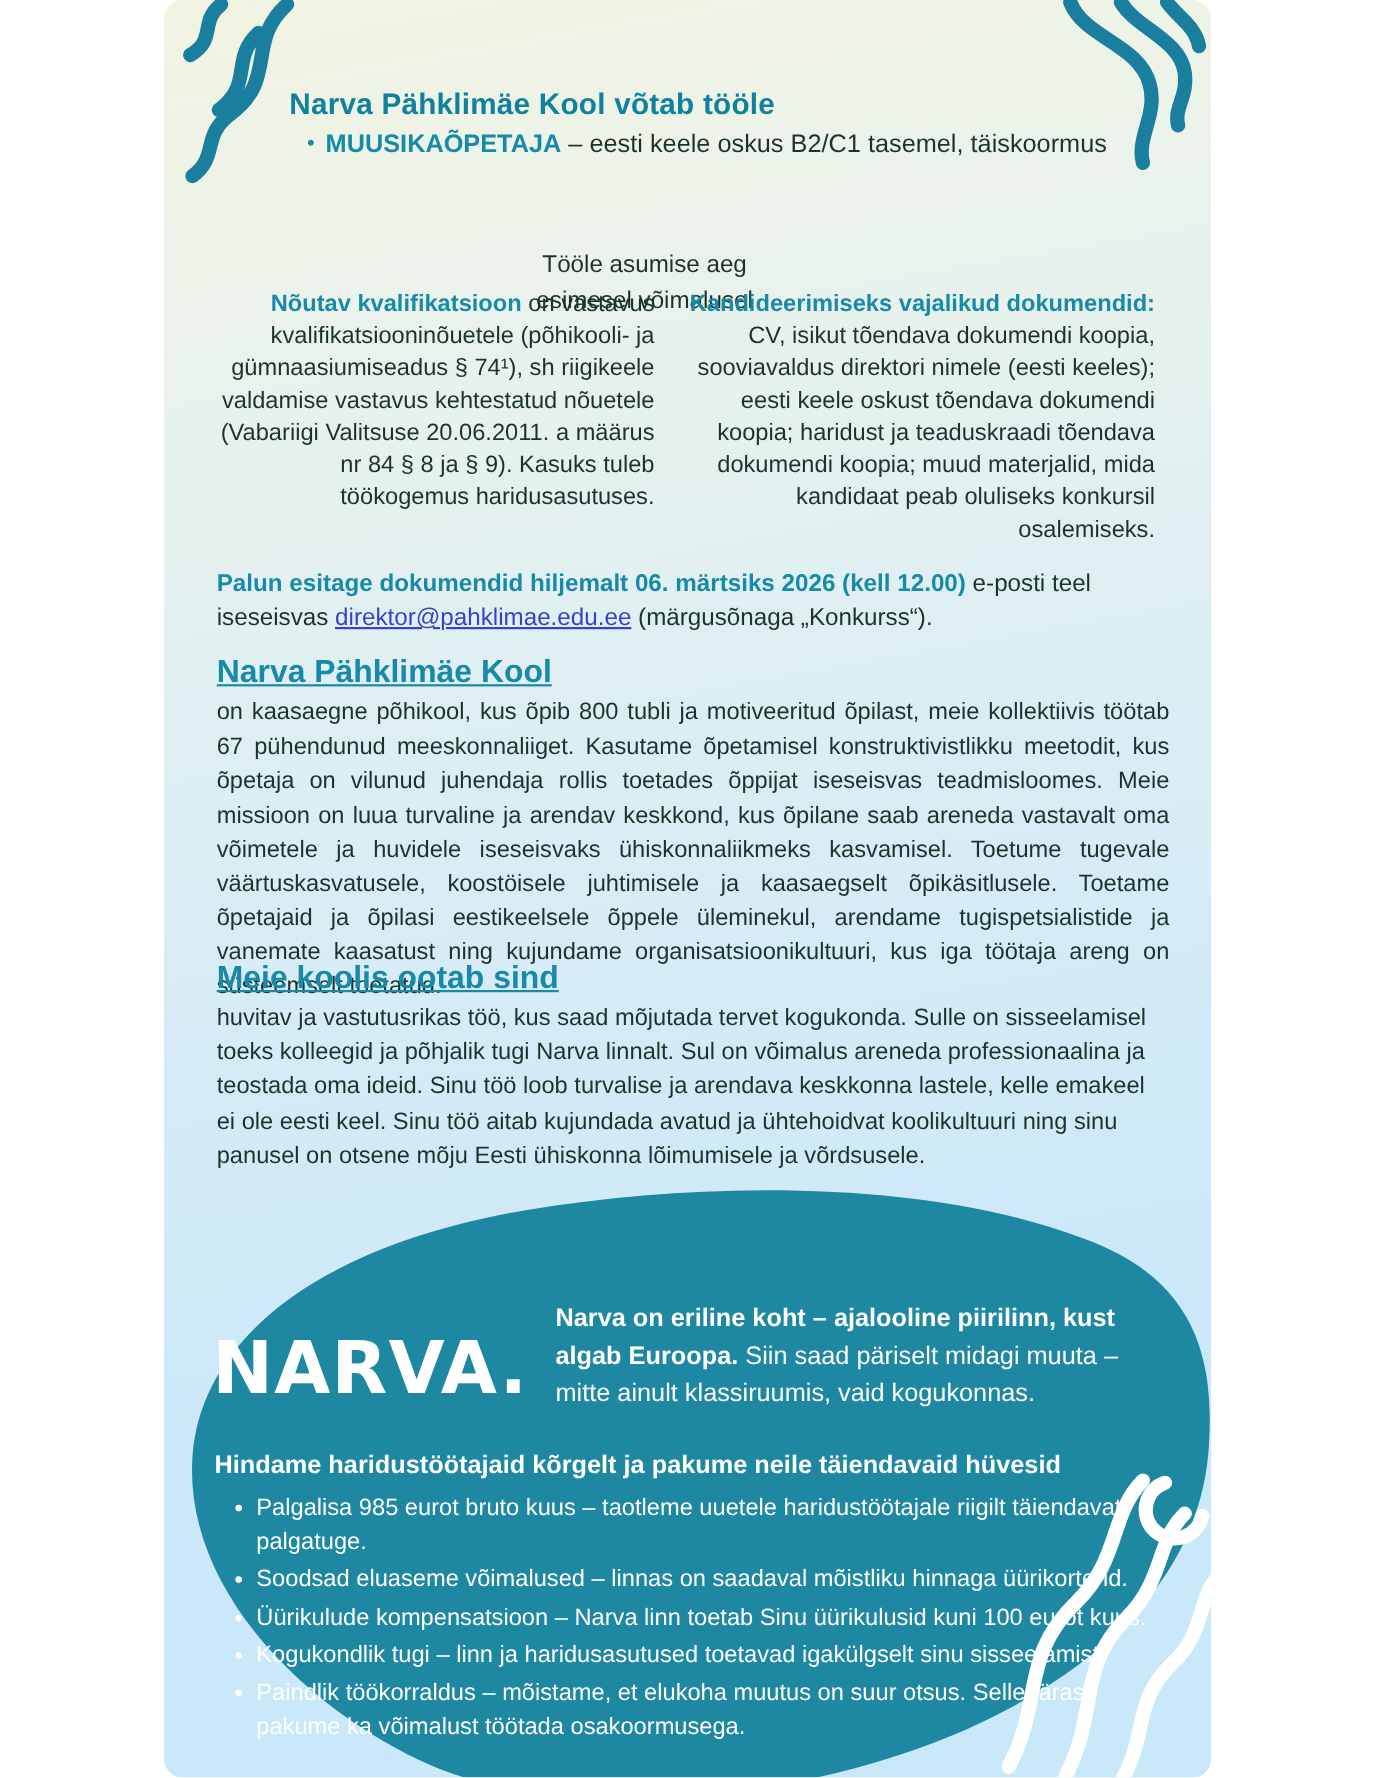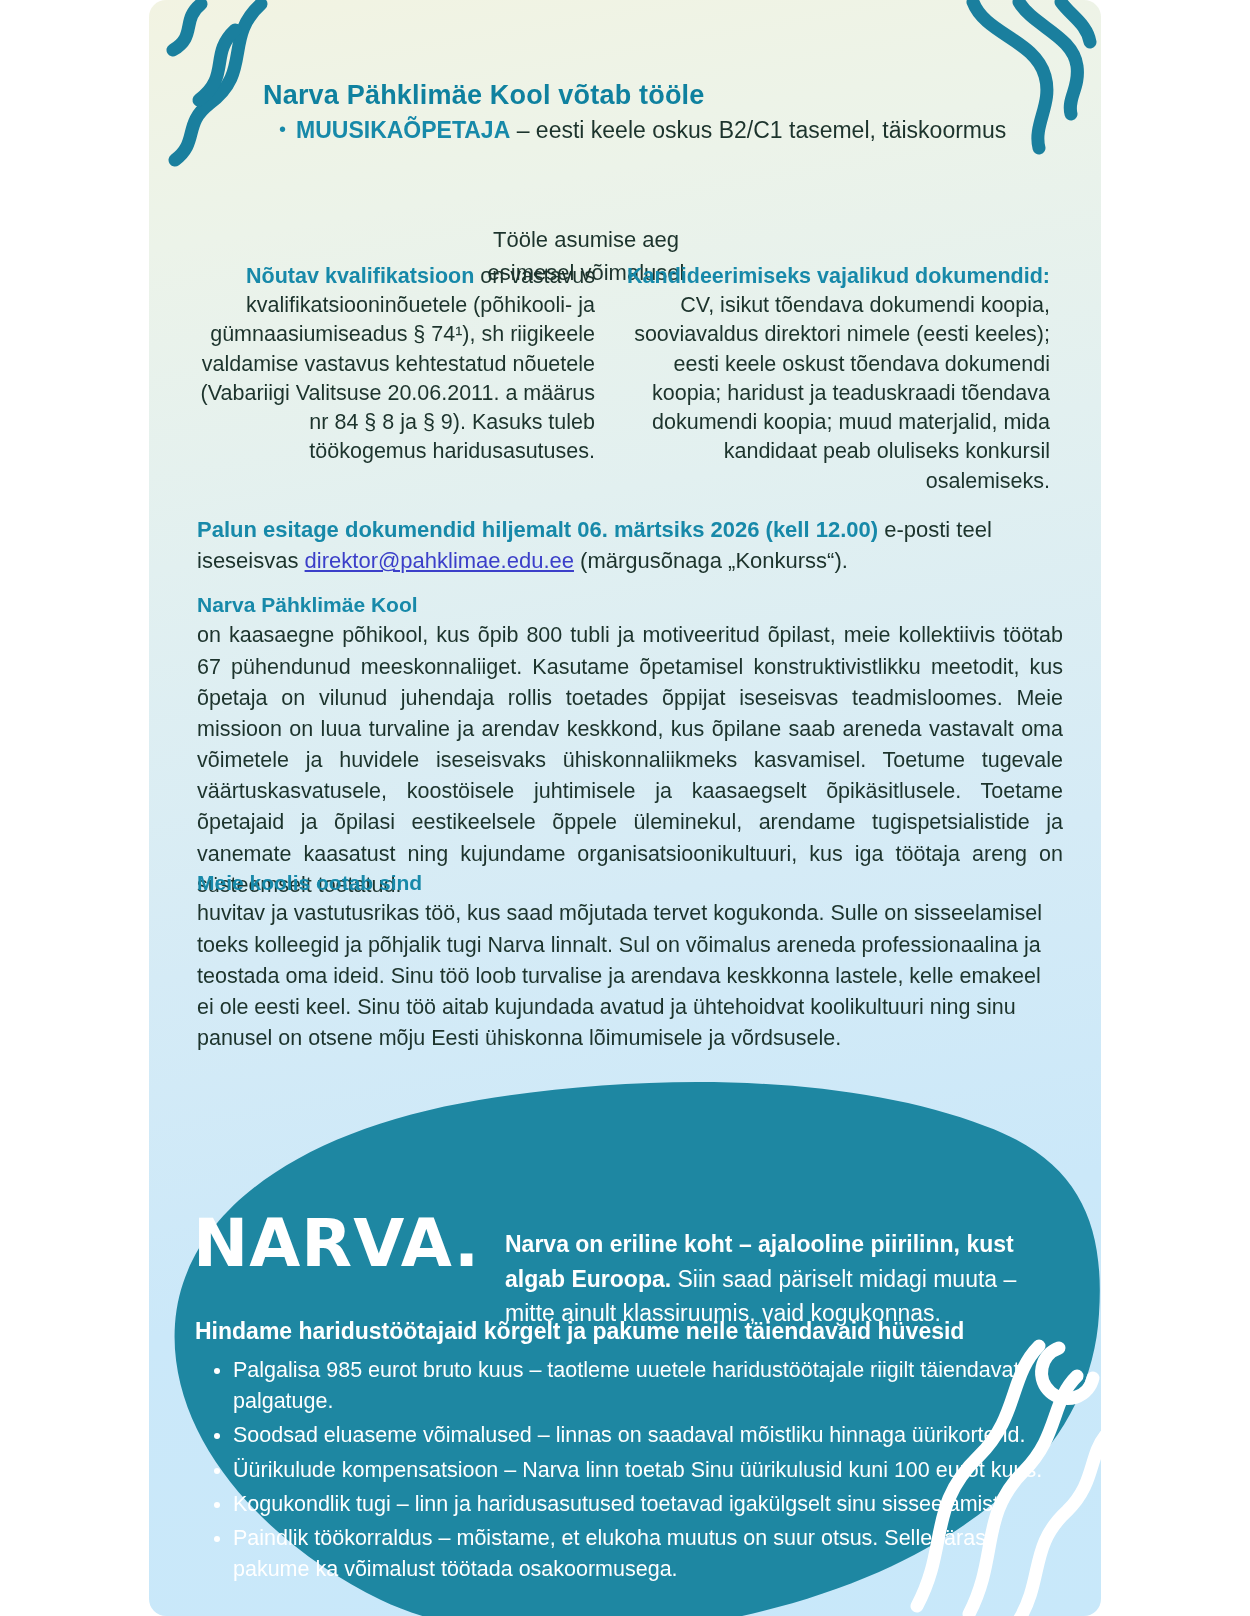--- a/index.html
+++ b/index.html
@@ -31,25 +31,25 @@
 
   .deadline{left:48px;top:514px;width:870px;font-size:22px;line-height:1.42;}
   .deadline .hl{color:#1789a9;font-weight:700;}
   .deadline a{color:#3b3fc9;text-decoration:underline;cursor:pointer;}
 
   .section{left:48px;width:866px;font-size:21.5px;line-height:1.45;}
   .sec-school{top:590px;}
   .sec-school p{text-align:justify;margin:0;}
   .sec-welcome{top:868px;}
   .sec-welcome p{margin:0;}
-  .sechead{color:#1789a9;font-weight:700;margin:0 0 2px 0;font-size:21px;}
+  .sechead{color:#1789a9;font-weight:700;margin:0 0 2px 0;font-size:29px;text-decoration:underline;}
 
   .blob-svg{left:0;top:1056px;}
   .logo{left:44px;top:1190px;font-size:66px;font-weight:800;color:#ffffff;letter-spacing:1px;font-family:"DejaVu Sans", sans-serif;margin-top:15px;}
-  .narva-intro{left:356px;top:1180px;width:548px;color:#ffffff;font-size:23px;line-height:1.5;margin-top:47px;}
+  .narva-intro{left:356px;top:1180px;width:548px;color:#ffffff;font-size:23px;line-height:1.5;}
   .benefits{left:46px;top:1318px;width:850px;color:#ffffff;}
   .benefits h2{font-size:23px;font-weight:700;margin:0;}
   .benefits ul{margin:10px 0 0 0;padding-left:38px;list-style:disc;}
   .benefits li{font-size:21.5px;line-height:1.45;margin-bottom:3px;}
 
   .squiggle{stroke:#1a7f9e;stroke-width:13;fill:none;stroke-linecap:round;}
   .wave{stroke:#ffffff;stroke-width:13;fill:none;stroke-linecap:round;}
 </style>
 </head>
 <body>

